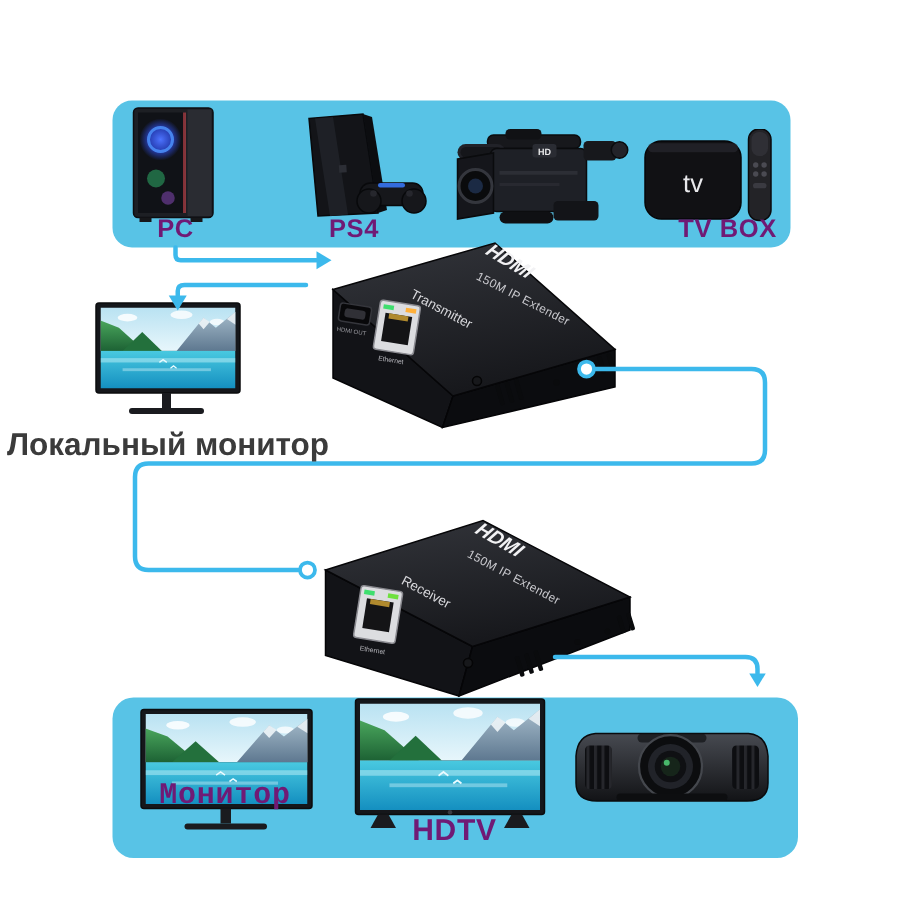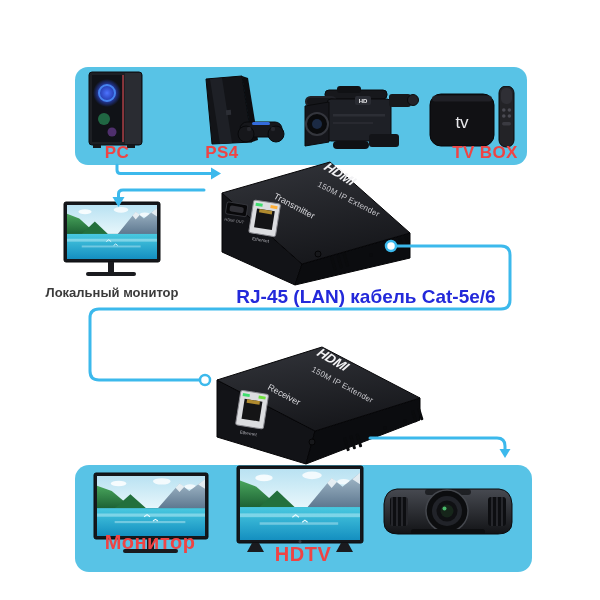--- a/index.html
+++ b/index.html
@@ -1,27 +1,27 @@
 <!DOCTYPE html>
 <html><head>
 <meta charset="utf-8">
 <style>
   html,body{margin:0;padding:0;background:#fff;font-family:"Liberation Sans",sans-serif;}
   .canvas{position:relative;width:600px;height:600px;background:#ffffff;overflow:hidden;}
   .bar{position:absolute;background:#58C3E6;border-radius:13px;z-index:1;}
   .dev-svg{position:absolute;z-index:2;}
   .box-svg{position:absolute;z-index:3;}
   .lines-svg{position:absolute;left:0;top:0;z-index:4;pointer-events:none;}
-  .dev-label{position:absolute;transform:translateX(-50%);color:#ef4444;font-weight:700;
+  .dev-label{position:absolute;transform:translateX(-50%);color:#701a75;font-weight:700;
              font-size:17px;letter-spacing:.4px;white-space:nowrap;z-index:5;}
   .dev-label.big{font-size:20px;letter-spacing:.5px;}
   .blue-label{position:absolute;transform:translateX(-50%);color:#2329DA;font-weight:700;
               font-size:19px;white-space:nowrap;z-index:6;}
   .dark-label{position:absolute;transform:translateX(-50%);color:#3b3b3b;font-weight:700;
-              font-size:13px;white-space:nowrap;z-index:5;}
+              font-size:21px;white-space:nowrap;z-index:5;}
 </style>
 </head>
 <body>
 
 <div class="canvas">
 
   <svg width="0" height="0" style="position:absolute">
     <defs>
       <linearGradient id="skyG" x1="0" y1="0" x2="0" y2="1">
         <stop offset="0" stop-color="#b9e2f2"></stop>
@@ -133,21 +133,21 @@
       <rect x="73" y="2" width="11" height="16" rx="5" fill="#2f2f35"></rect>
       <circle cx="75.8" cy="24" r="1.8" fill="#4a4a52"></circle>
       <circle cx="81.4" cy="24" r="1.8" fill="#4a4a52"></circle>
       <circle cx="75.8" cy="30" r="1.8" fill="#4a4a52"></circle>
       <circle cx="81.4" cy="30" r="1.8" fill="#4a4a52"></circle>
       <rect x="74" y="36" width="9" height="3.5" rx="1.7" fill="#3a3a41"></rect>
     </g>
   </svg>
 
   <span class="dev-label" style="left:117px;top:143px;">PC</span>
-  <span class="dev-label" style="left:222px;top:143px;">PS4</span>
+  <span class="dev-label" style="left:236px;top:143px;">PS4</span>
   <span class="dev-label" style="left:485px;top:143px;">TV BOX</span>
 
   <svg class="box-svg" style="left:193px;top:156px;" width="225" height="132" viewBox="0 0 225 132">
     <polygon points="29,37 109,108 102,129 29,96" fill="#121317" stroke="#050507"></polygon>
     <polygon points="109,108 217,77 217,102 102,129" fill="#0b0c0f" stroke="#050507"></polygon>
     <polygon points="29,37 137,6 217,77 109,108" fill="url(#boxTopG)" stroke="#060608"></polygon>
     <text transform="translate(130,13) rotate(31) skewX(-8)" font-size="13" font-weight="bold" font-style="italic" fill="#f2f2f4">HDMI</text>
     <text transform="translate(124,30) rotate(27)" font-size="8" letter-spacing="0.3" fill="#c9c9ce">150M IP Extender</text>
     <text transform="translate(80,42) rotate(28)" font-size="9" fill="#d7d7db">Transmitter</text>
     <g transform="rotate(9 60 62)">
@@ -209,21 +209,20 @@
       <circle cx="192" cy="84" r="2"></circle>
       <circle cx="212" cy="77" r="2"></circle>
       <g transform="translate(218,67) rotate(-17)">
         <rect width="3" height="12" rx="1"></rect>
           <rect x="6.5" width="3" height="12" rx="1"></rect>
       </g>
       <circle cx="119" cy="98" r="3" fill="#17181b" stroke="#050506"></circle>
     </g>
   </svg>
 
-  <span class="blue-label" style="left:366px;top:286px;">RJ-45 (LAN) кабель Cat-5e/6</span>
 
   <svg class="lines-svg" width="600" height="600" viewBox="0 0 600 600">
     <g stroke="#3CB9EC" stroke-width="3" fill="none" stroke-linecap="round">
       <path d="M117,165 L117,170 Q117,173.5 120.5,173.5 L211,173.5"></path>
       <path d="M204,190 L123,190 Q118.5,190 118.5,194 L118.5,197"></path>
       <path d="M391,246 L501,246 Q510,246 510,255 L510,300 Q510,309 501,309 L99,309 Q90,309 90,318 L90,371 Q90,380 99,380 L202,380"></path>
       <path d="M370,438 L497,438 Q505,438 505,446 L505,449"></path>
     </g>
     <g fill="#3CB9EC" stroke="none">
       <polygon points="211,167.5 211,179.5 221,173.5"></polygon>
@@ -259,16 +258,16 @@
     <rect x="9" y="15" width="18" height="29" rx="3" fill="url(#ventP)"></rect>
     <rect x="107" y="15" width="18" height="29" rx="3" fill="url(#ventP)"></rect>
     <circle cx="66" cy="29" r="21" fill="#0c0d0f" stroke="#44474d" stroke-width="1.5"></circle>
     <circle cx="66" cy="29" r="15" fill="#212329"></circle>
     <circle cx="66" cy="29" r="10.5" fill="#0f1013"></circle>
     <circle cx="66" cy="29" r="6.5" fill="#16251a"></circle>
     <circle cx="63.5" cy="26.5" r="2" fill="#48b86a"></circle>
     <rect x="30" y="47" width="74" height="5" rx="2.5" fill="#0d0e10"></rect>
   </svg>
 
-  <span class="dev-label big" style="left:150px;top:531px;">Монитор</span>
+  <span class="dev-label big" style="left:150px;top:519px;font-family:Liberation Mono, monospace;">Монитор</span>
   <span class="dev-label big" style="left:303px;top:543px;text-align:right;">HDTV</span>
 
 </div>
 
 </body></html>

